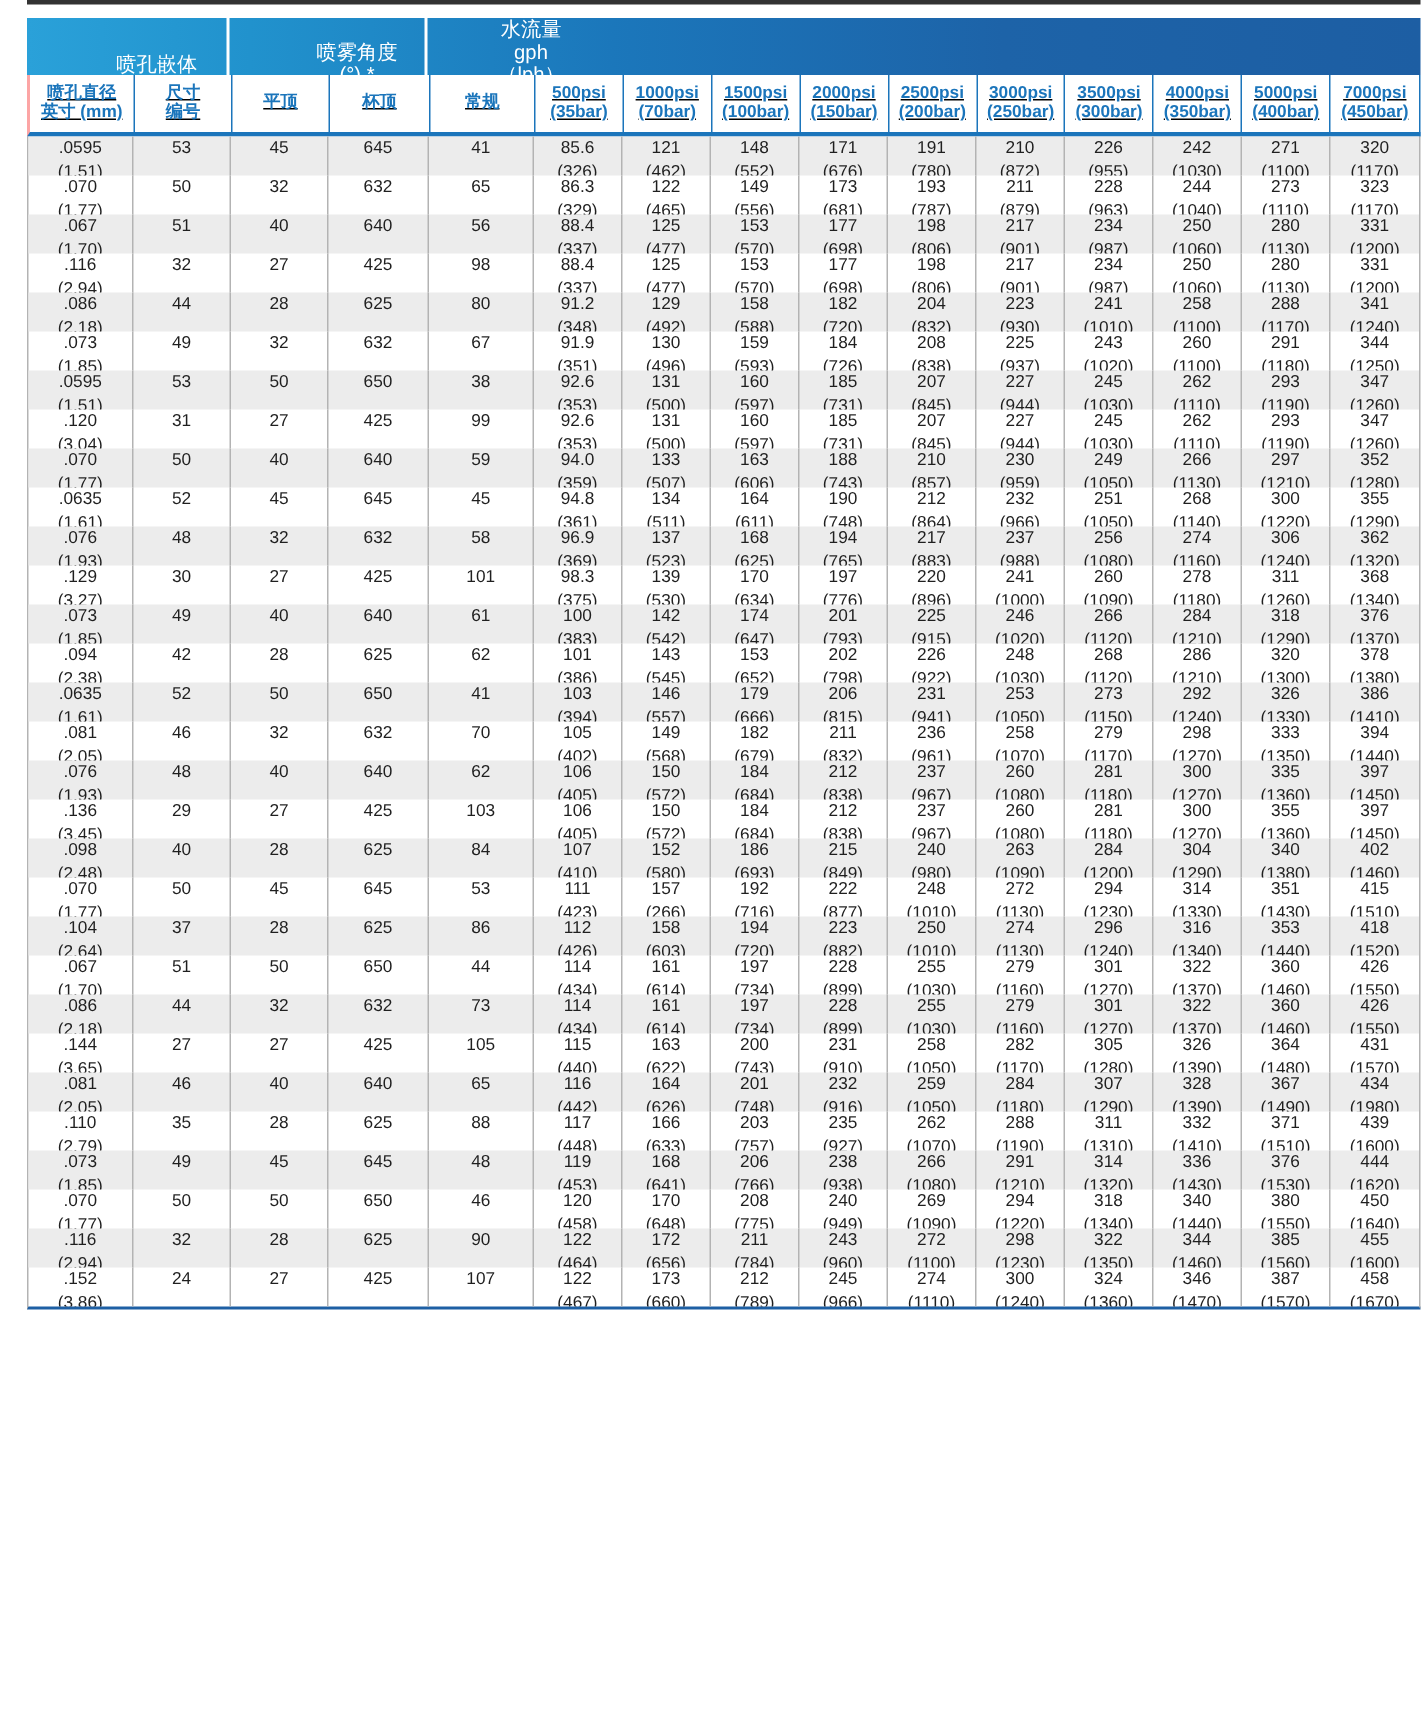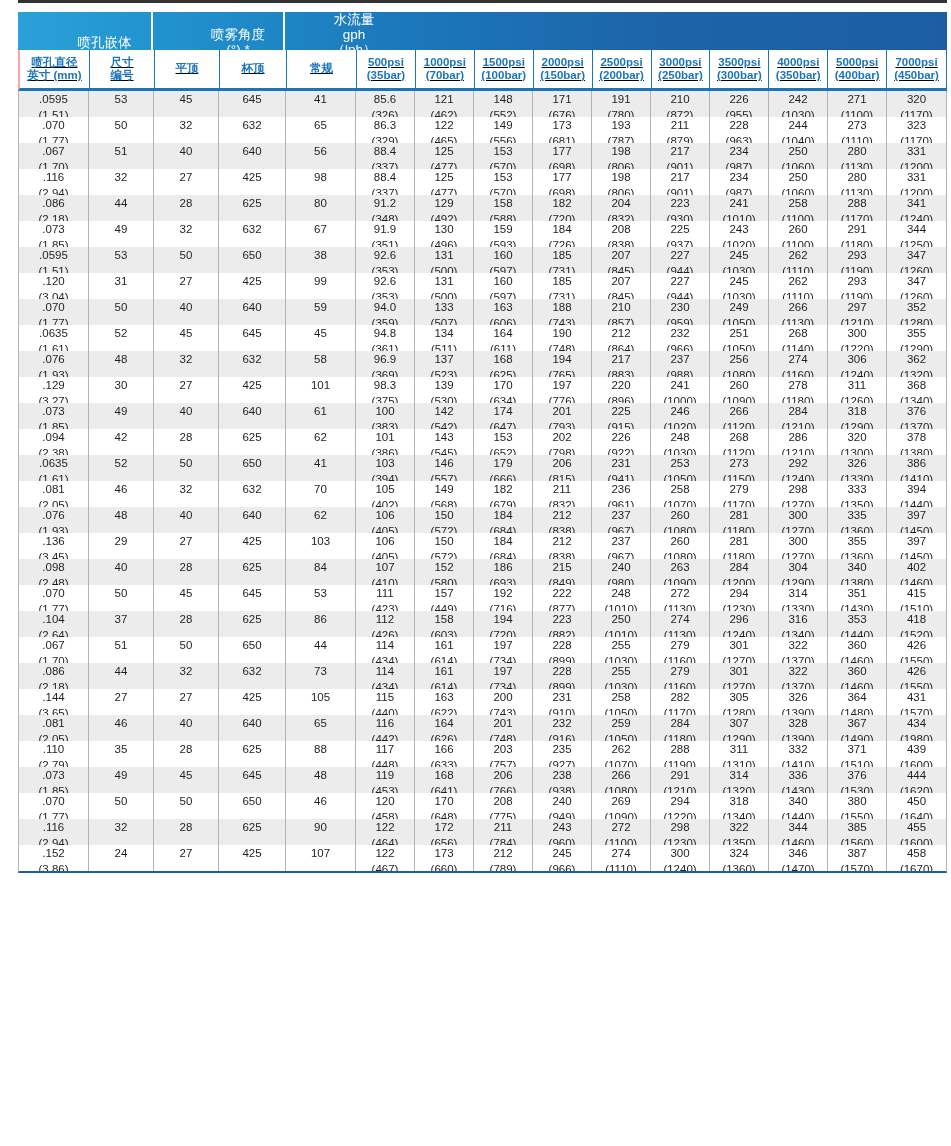--- a/index.html
+++ b/index.html
@@ -1333,21 +1333,21 @@
         <div class="cell">
           <div>53</div>
           <div>&nbsp;</div>
         </div>
         <div class="cell">
           <div>111</div>
           <div>(423)</div>
         </div>
         <div class="cell">
           <div>157</div>
-          <div>(449)</div>
+          <div>(266)</div>
         </div>
         <div class="cell">
           <div>192</div>
           <div>(716)</div>
         </div>
         <div class="cell">
           <div>222</div>
           <div>(877)</div>
         </div>
         <div class="cell">

